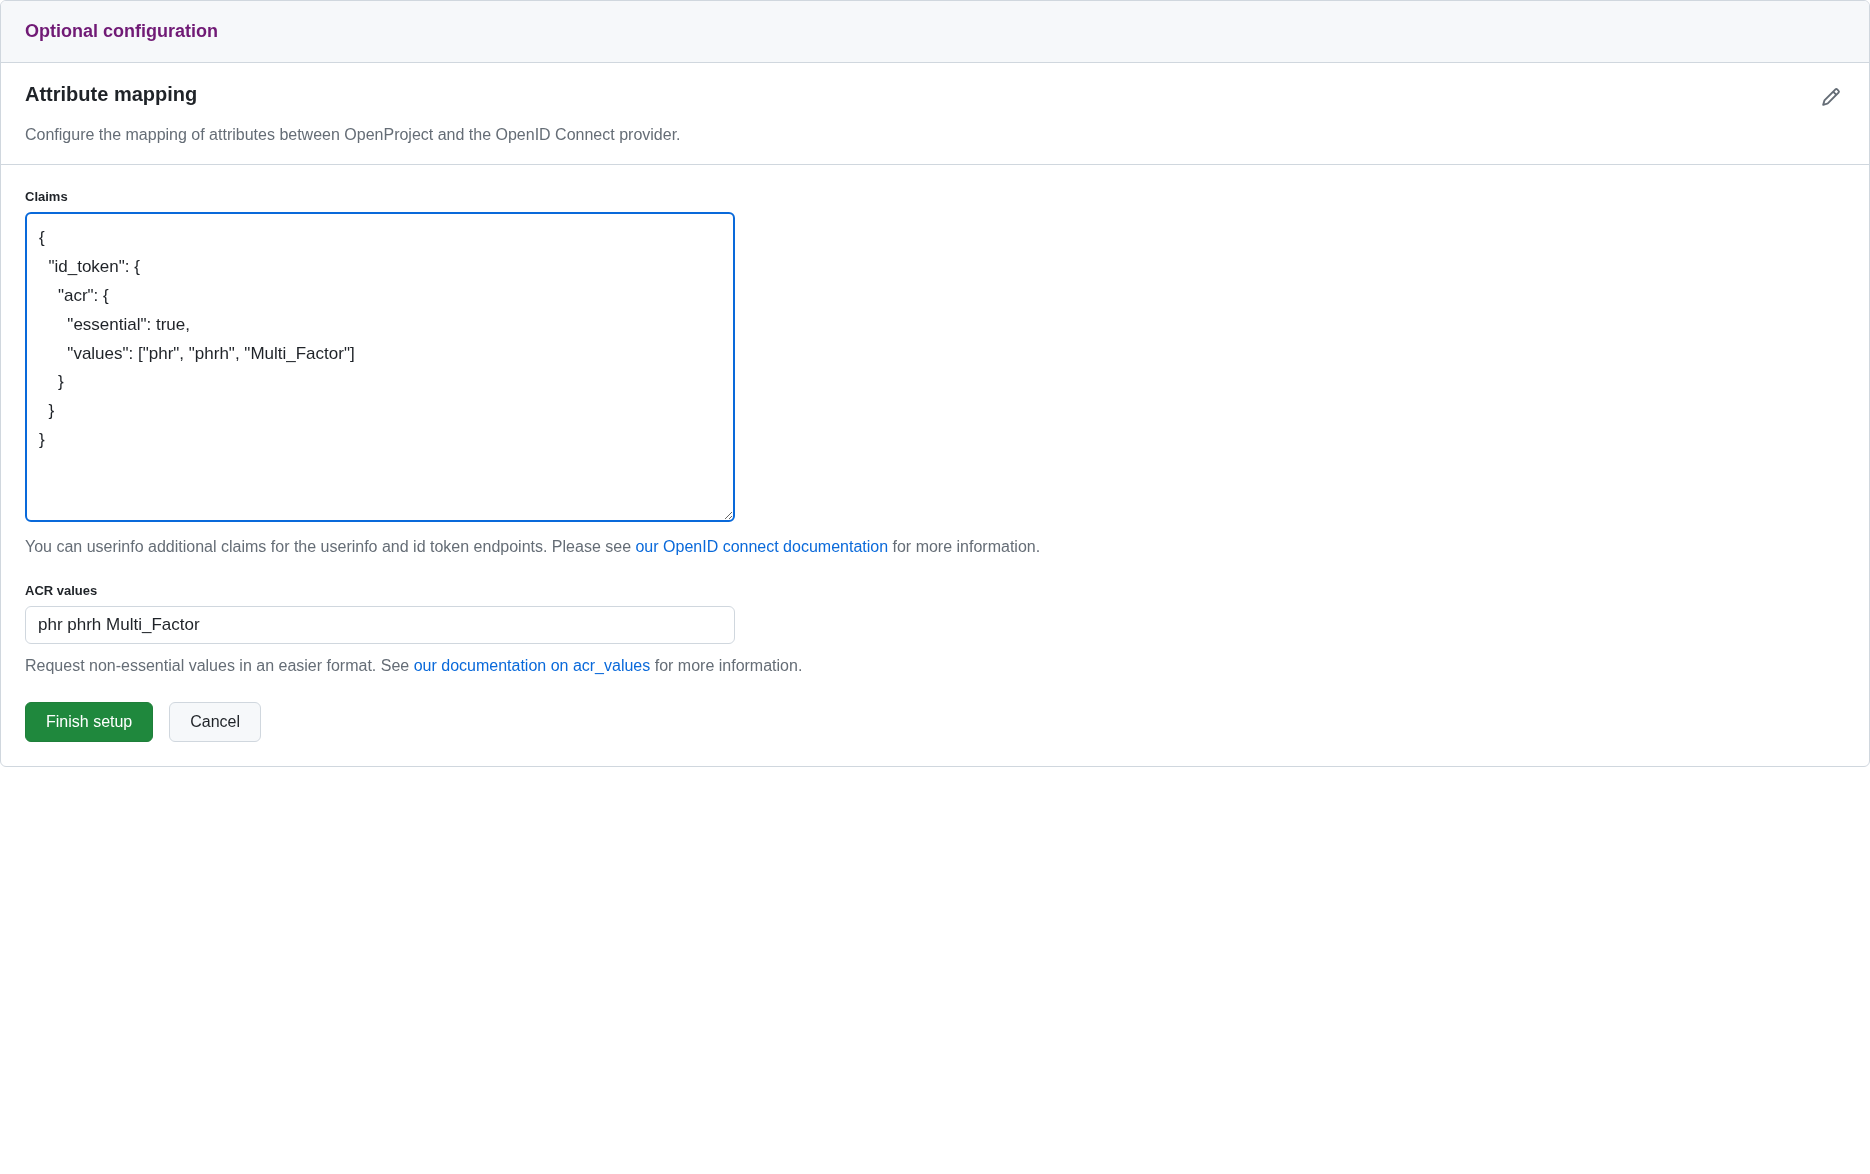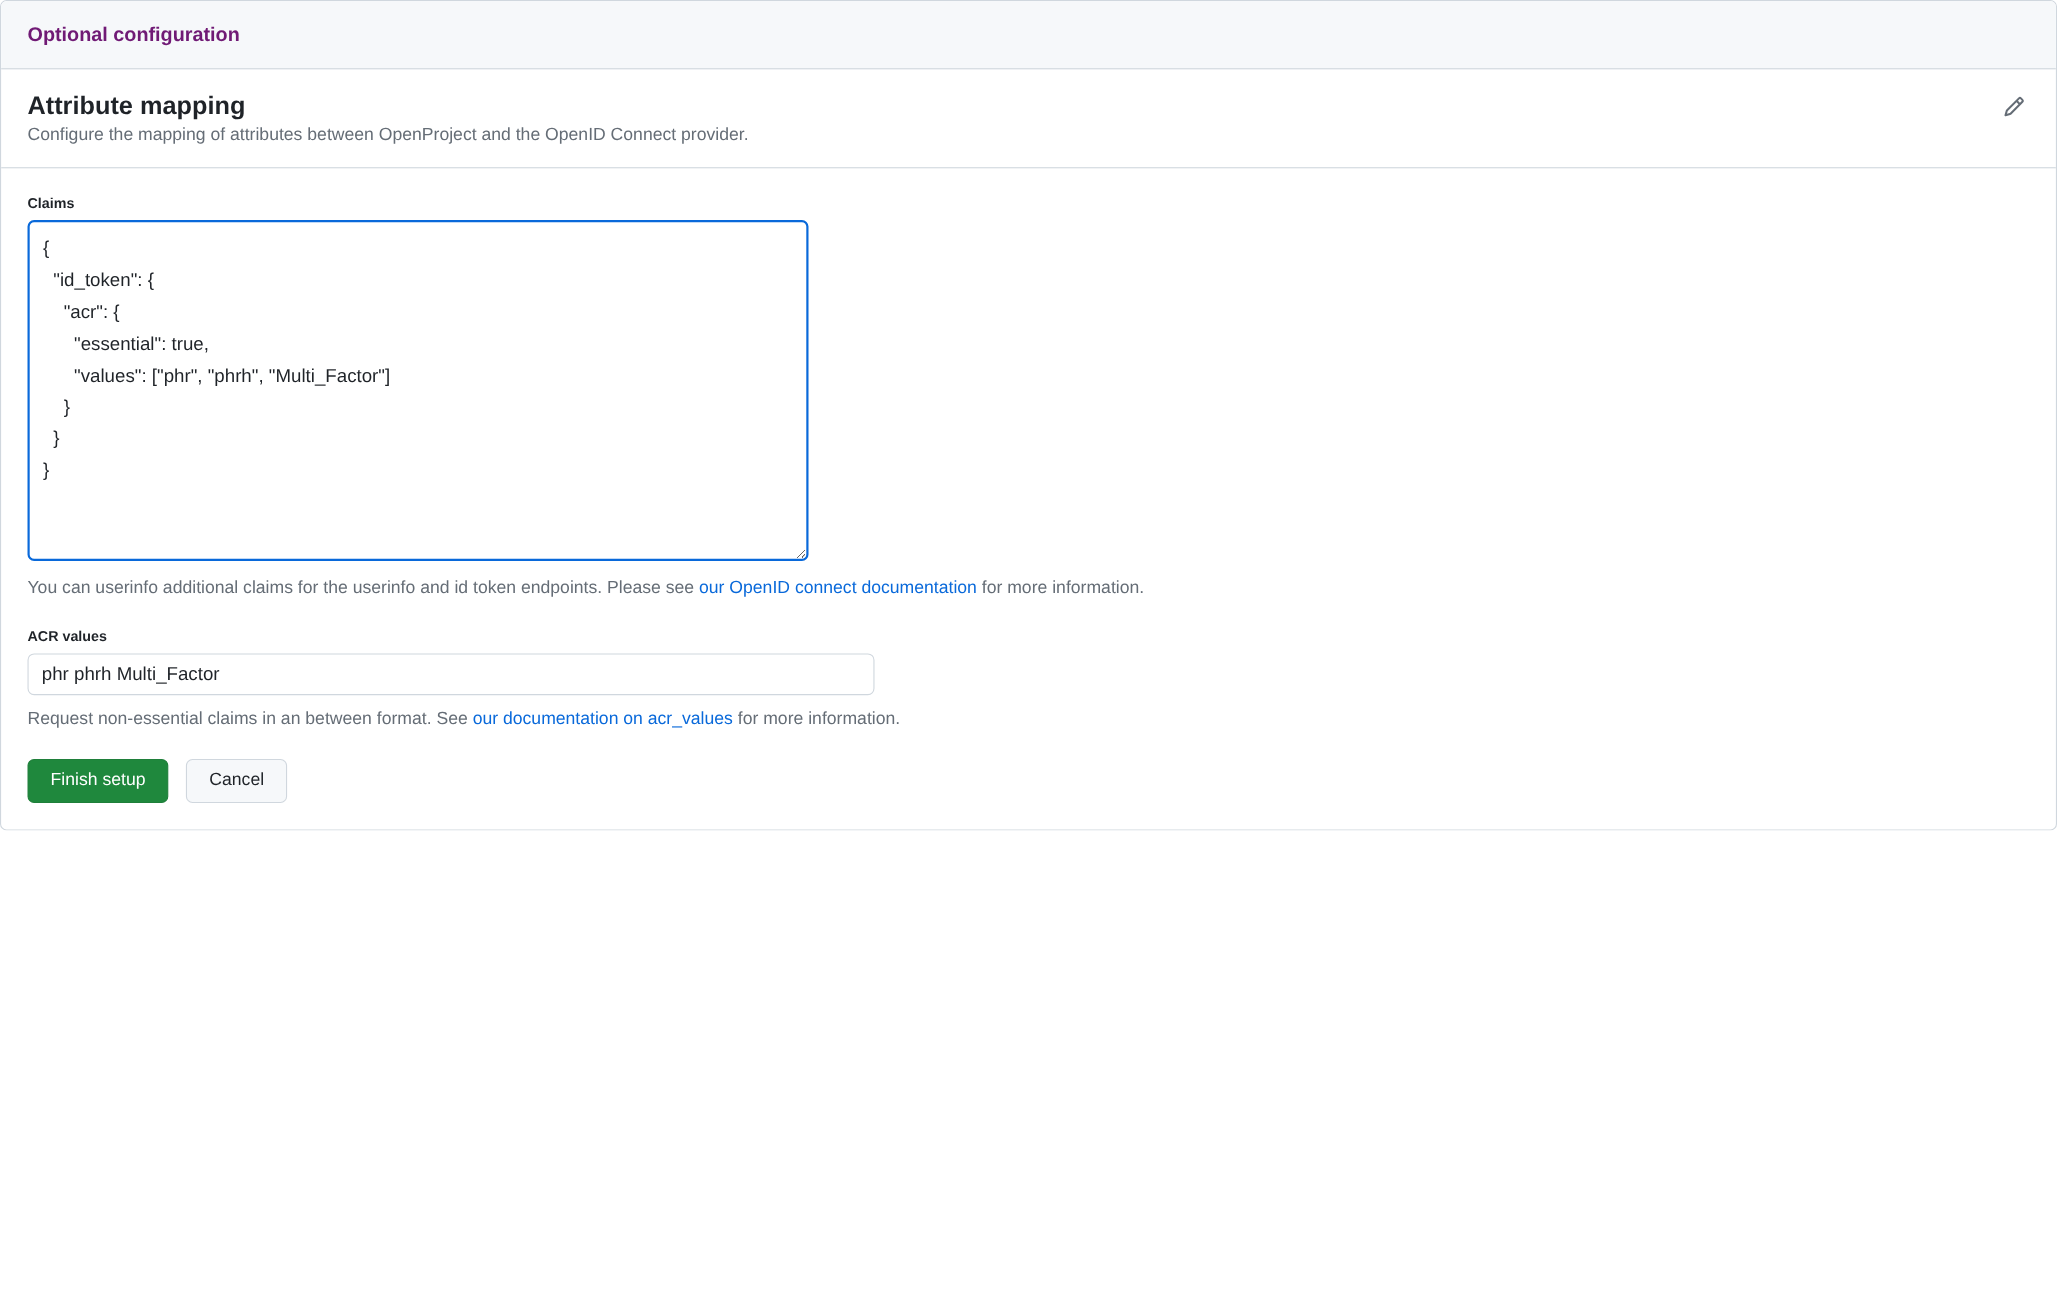--- a/index.html
+++ b/index.html
@@ -33,24 +33,24 @@
       padding: 20px 24px;
       border-bottom: 1px solid #d0d7de;
       display: flex;
       justify-content: space-between;
       align-items: flex-start;
     }
     .attribute-left {
       flex: 1;
     }
     .attribute-title {
-      font-size: 23px;
+      font-size: 20px;
       font-weight: 700;
       color: #1f2328;
-      margin-bottom: 4px;
+      margin-bottom: 20px;
     }
     .attribute-desc {
       font-size: 16px;
       color: #656d76;
     }
     .edit-icon-wrap {
       padding: 4px;
       cursor: pointer;
       color: #656d76;
     }
@@ -92,21 +92,21 @@
       font-size: 16px;
       color: #656d76;
       line-height: 1.5;
     }
     .help-link {
       color: #0969da;
       text-decoration: none;
       cursor: pointer;
     }
     .acr-input {
-      width: 770px;
+      width: 710px;
       max-width: 100%;
       padding: 8px 12px;
       font-size: 17px;
       border: 1px solid #d0d7de;
       border-radius: 6px;
       background: #ffffff;
       color: #1f2328;
     }
     .button-row {
       display: flex;
@@ -168,21 +168,21 @@
 }</textarea>
       <div class="help-text">
         <span>You can userinfo additional claims for the userinfo and id token endpoints. Please see </span><a class="help-link">our OpenID connect documentation</a><span> for more information.</span>
       </div>
     </div>
 
     <div class="field-group">
       <label class="field-label">ACR values</label>
       <input type="text" class="acr-input" value="phr phrh Multi_Factor" style="">
       <div class="help-text">
-        <span>Request non-essential claims in an between format. See </span><a class="help-link">our documentation on acr_values</a><span> for more information.</span>
+        <span>Request non-essential values in an easier format. See </span><a class="help-link">our documentation on acr_values</a><span> for more information.</span>
       </div>
     </div>
 
     <div class="button-row">
       <button class="btn btn-primary">Finish setup</button>
       <button class="btn btn-secondary">Cancel</button>
     </div>
 
   </div>
 

